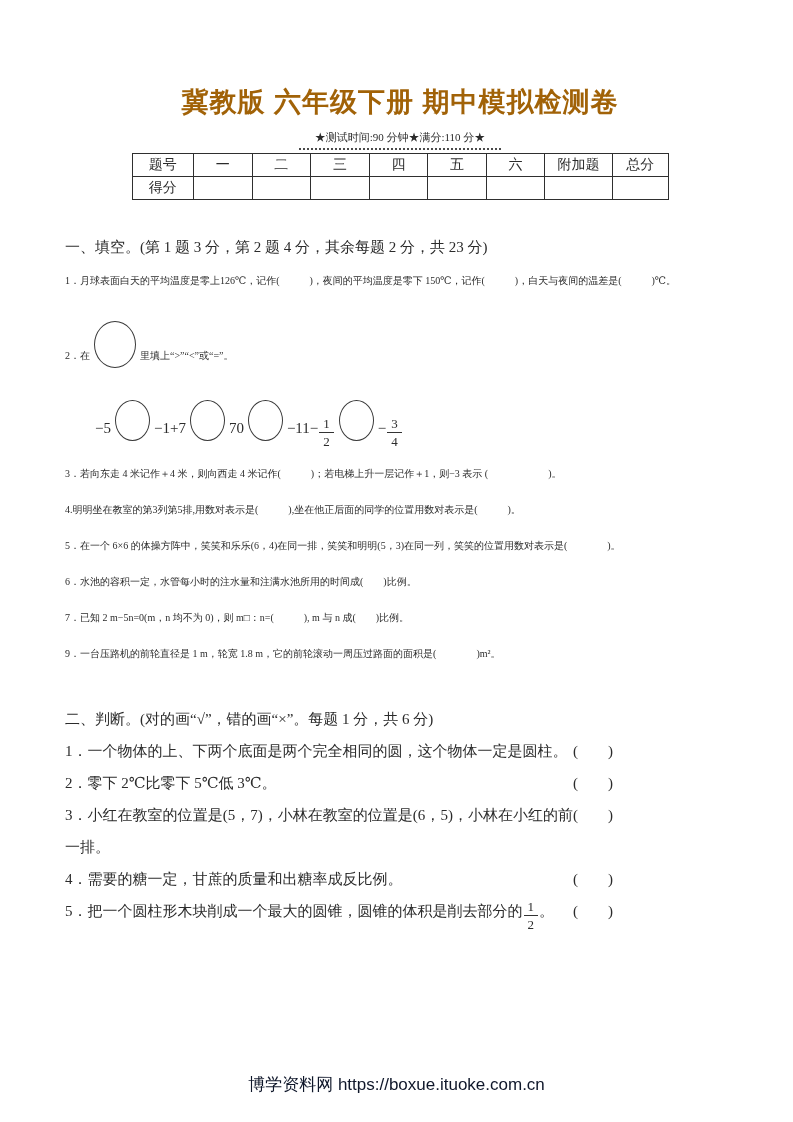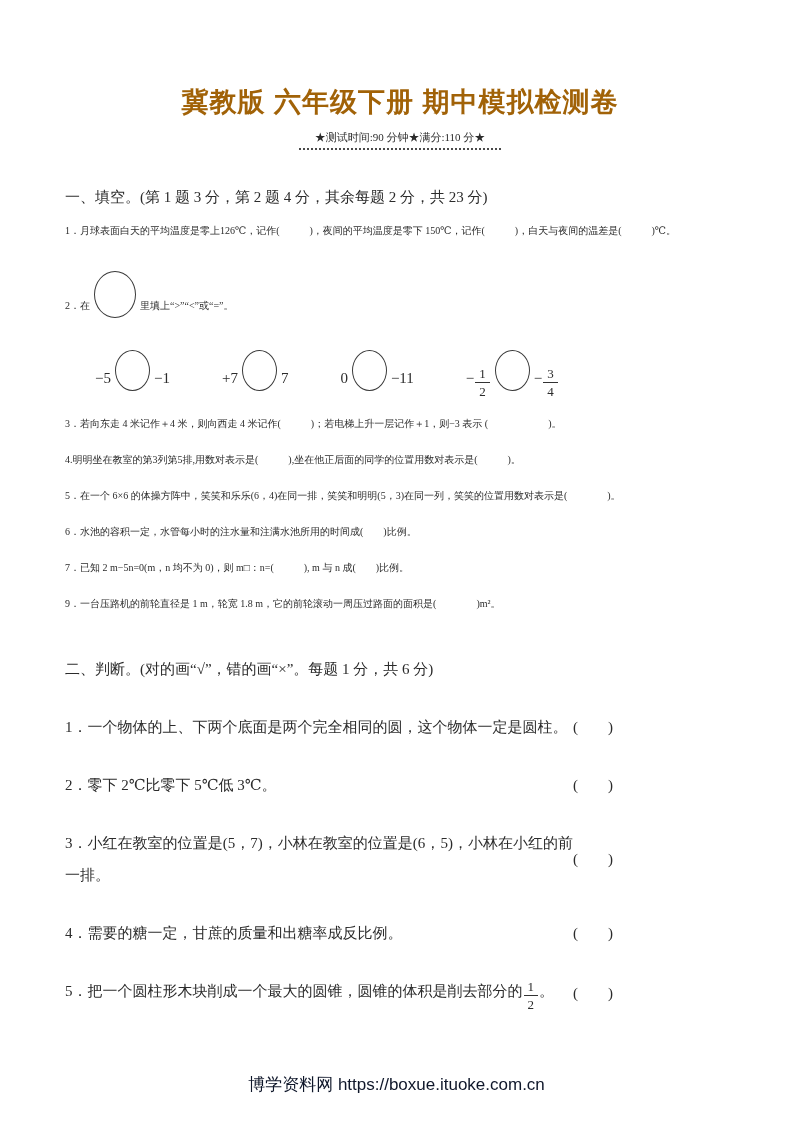--- a/index.html
+++ b/index.html
@@ -63,21 +63,20 @@
     border:1.4px solid #3a3a3a;
     border-radius:50%;
     background:#fff;
   }
   .circle.big   { width:42px; height:47px; vertical-align:-9px; margin:0 4px; }
   .circle.small { width:35px; height:41px; vertical-align:-8px; margin:0 4px; }
 
   .compare-row {
     display:flex;
     align-items:baseline;
-    gap:52px;
     padding-left:30px;
     margin-top:26px;
     margin-bottom:8px;
     font-size:15px;
   }
   .cmp { white-space:nowrap; }
 
   .fracwrap { white-space:nowrap; }
   .frac {
     display:inline-block;
@@ -85,25 +84,24 @@
     vertical-align:-13px;
     font-size:13px;
     line-height:1;
     margin:0 1px;
   }
   .frac .fnum { display:block; padding:1px 4px 2px 4px; border-bottom:1px solid #333; }
   .frac .fden { display:block; padding:2px 4px 0 4px; }
 
   .judge {
     display:flex;
-    align-items:center;
+    align-items:flex-start;
     width:548px;
     font-size:15px;
     line-height:32px;
-    margin-top:26px;
   }
   .judge .jtext { text-align:justify; }
   .judge .bracket { margin-left:auto; white-space:pre; }
 
   .footer {
     position:absolute;
     left:0; right:0;
     bottom:26px;
     text-align:center;
     font-size:17px;
@@ -115,20 +113,46 @@
 <body>
 
 <div class="page">
 
   <h1 class="title">冀教版 六年级下册 期中模拟检测卷</h1>
 
   <div class="subtitle-row">
     <span class="subtitle">★测试时间:90 分钟★满分:110 分★</span>
   </div>
 
+  <table class="score-table">
+    <tbody>
+        <tr>
+      <td class="c-label">题号</td>
+      <td class="c-num">一</td>
+      <td class="c-num">二</td>
+      <td class="c-num">三</td>
+      <td class="c-num">四</td>
+      <td class="c-num">五</td>
+      <td class="c-num">六</td>
+      <td class="c-extra">附加题</td>
+      <td class="c-total">总分</td>
+    </tr>
+    <tr>
+      <td class="c-label">得分</td>
+      <td class="c-num"></td>
+      <td class="c-num"></td>
+      <td class="c-num"></td>
+      <td class="c-num"></td>
+      <td class="c-num"></td>
+      <td class="c-num"></td>
+      <td class="c-extra"></td>
+      <td class="c-total"></td>
+    </tr>
+  </tbody>
+    </table>
 
   <div class="section-heading">一、填空。(第 1 题 3 分，第 2 题 4 分，其余每题 2 分，共 23 分)</div>
 
   <div class="question">1．月球表面白天的平均温度是零上126℃，记作(　　　)，夜间的平均温度是零下 150℃，记作(　　　)，白天与夜间的温差是(　　　)℃。</div>
 
   <div class="question q2">
     <span>2．在</span><span class="circle big"></span><span>里填上“&gt;”“&lt;”或“=”。</span>
   </div>
 
   <div class="compare-row">

